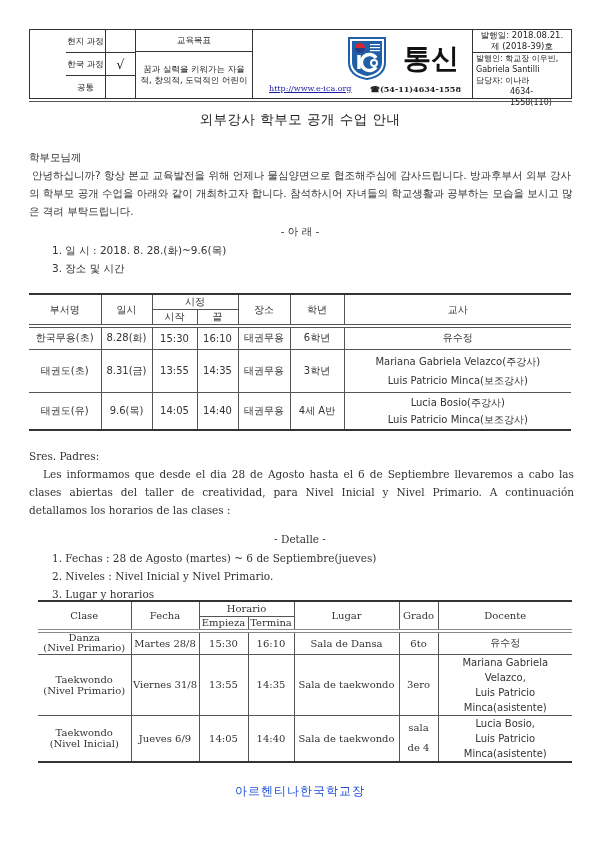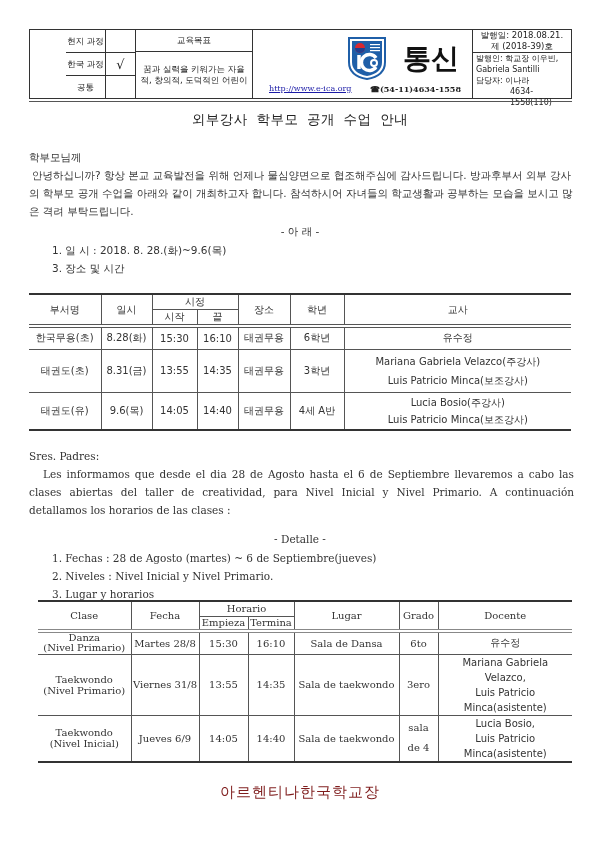--- a/index.html
+++ b/index.html
@@ -19,21 +19,21 @@
   .brand .ica { position:absolute; left:20px; top:10px; font-family:"DejaVu Serif", serif; font-weight:bold; font-size:32px; letter-spacing:1px; color:#111; }
   .brand .logo { position:absolute; left:94px; top:6px; width:40px; height:44px; }
   .brand .tong { position:absolute; left:150px; top:10px; font-weight:bold; font-size:28px; color:#111; }
   .brand .url { position:absolute; left:16px; top:54px; font-family:"DejaVu Serif", serif; font-size:8px; color:#1a1aa6; text-decoration:underline; }
   .brand .tel { position:absolute; left:117px; top:54px; font-family:"DejaVu Serif", serif; font-size:8px; font-weight:bold; }
   .pub { flex:1; border-right:none !important; display:flex; flex-direction:column; }
   .pub .p-top { height:35px; border-bottom:1px solid #333; font-size:8.5px; line-height:11px; display:flex; flex-direction:column; align-items:center; justify-content:center; }
   .pub .p-bot { flex:1; font-size:8px; line-height:11px; padding-left:3px; }
   .hr { position:absolute; left:29px; width:543px; height:0; border-top:1px solid #555; }
 
-  .title { position:absolute; left:0; width:600px; top:111px; text-align:center; font-size:13.5px; letter-spacing:0.5px;font-family:Liberation Mono, monospace; }
+  .title { position:absolute; left:0; width:600px; top:111px; text-align:center; font-size:13.5px; letter-spacing:0.5px; }
   .ko-text { position:absolute; left:29px; width:545px; font-size:10.5px; line-height:18px; color:#333; }
   .center-small { position:absolute; left:0; width:600px; text-align:center; font-size:10.5px; color:#333; }
   .list { position:absolute; left:52px; font-size:10.5px; line-height:17.5px; color:#333; }
 
   table { border-collapse:collapse; position:absolute; font-size:10px; color:#333; }
   td, th { font-weight:normal; text-align:center; vertical-align:middle; padding:0; }
   .t1 { left:29px; top:293px; width:542px; border-top:2px solid #333; border-bottom:2px solid #333; }
   .t1 td, .t1 th { border-left:1px solid #555; border-right:1px solid #555; border-bottom:1px solid #555; }
   .t1 tr > :first-child { border-left:none; }
   .t1 tr > :last-child { border-right:none; }
@@ -41,21 +41,21 @@
   .t1 thead th.sub { border-bottom:1px solid #555; }
   .es { font-family:"DejaVu Serif", serif; }
   .es-text { position:absolute; left:29px; width:545px; font-family:"DejaVu Serif", serif; font-size:10.5px; line-height:18px; color:#333; }
   .es-list { position:absolute; left:52px; font-family:"DejaVu Serif", serif; font-size:10.5px; line-height:18px; color:#333; }
   .t2 { left:38px; top:600px; width:534px; border-top:2px solid #333; border-bottom:2px solid #333; font-family:"DejaVu Serif", serif; font-size:10px; }
   .t2 td, .t2 th { border-left:1px solid #555; border-right:1px solid #555; border-bottom:1px solid #555; }
   .t2 tr > :first-child { border-left:none; }
   .t2 tr > :last-child { border-right:none; }
   .t2 thead th.bd { border-bottom:4px double #888; }
   .t2 .sans { font-family:"DejaVu Sans", sans-serif; }
-  .sign { position:absolute; left:0; width:600px; top:783px; text-align:center; font-size:15px; letter-spacing:1px; color:#7f1d1d; }
+  .sign { position:absolute; left:0; width:600px; top:783px; text-align:center; font-size:12px; letter-spacing:1px; color:#1d4ed8; }
 </style>
 </head>
 <body>
 
 <div class="hdr">
   <div class="col curr">
     <div class="row">
       <div class="lbl">현지 과정</div>
       <div class="chk"></div>
     </div>

